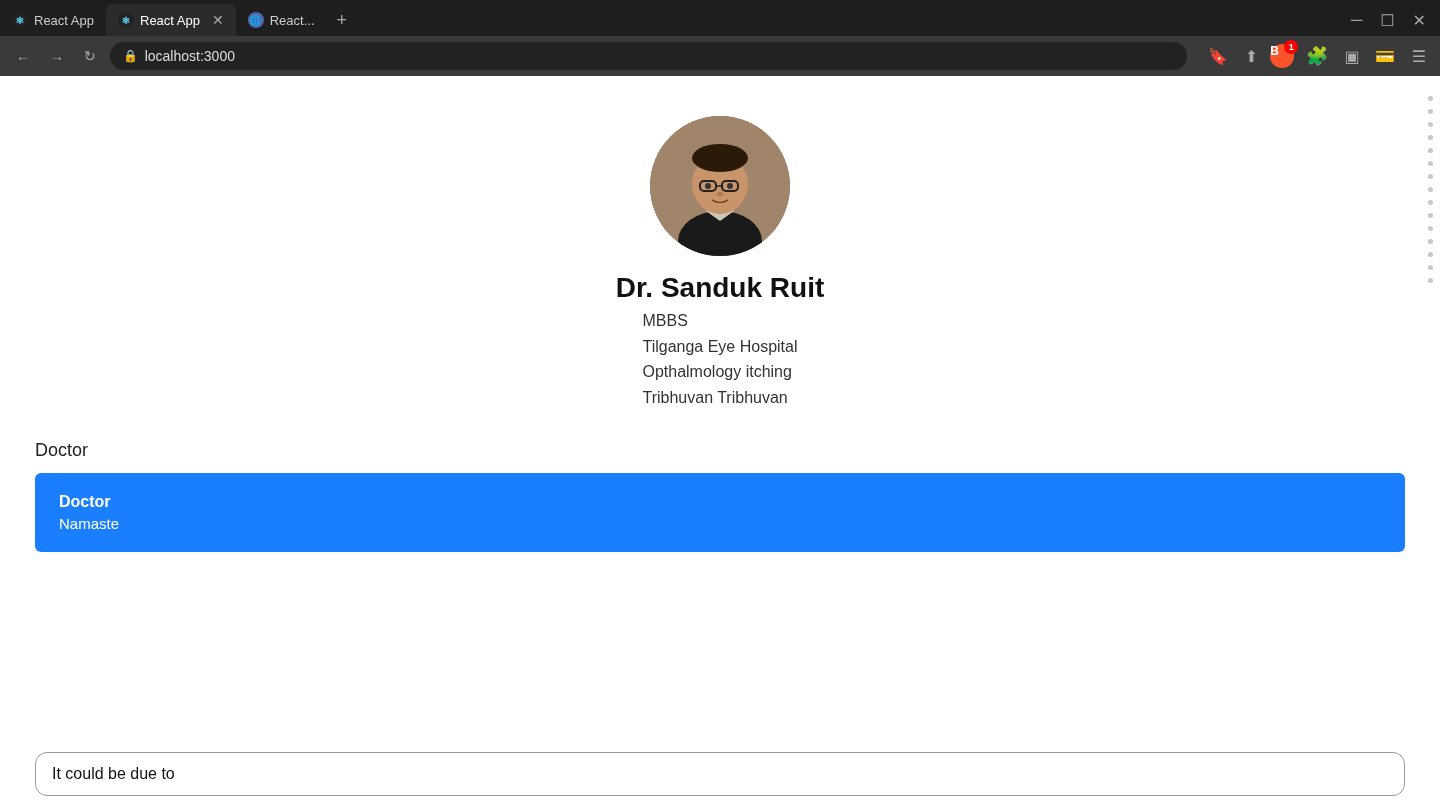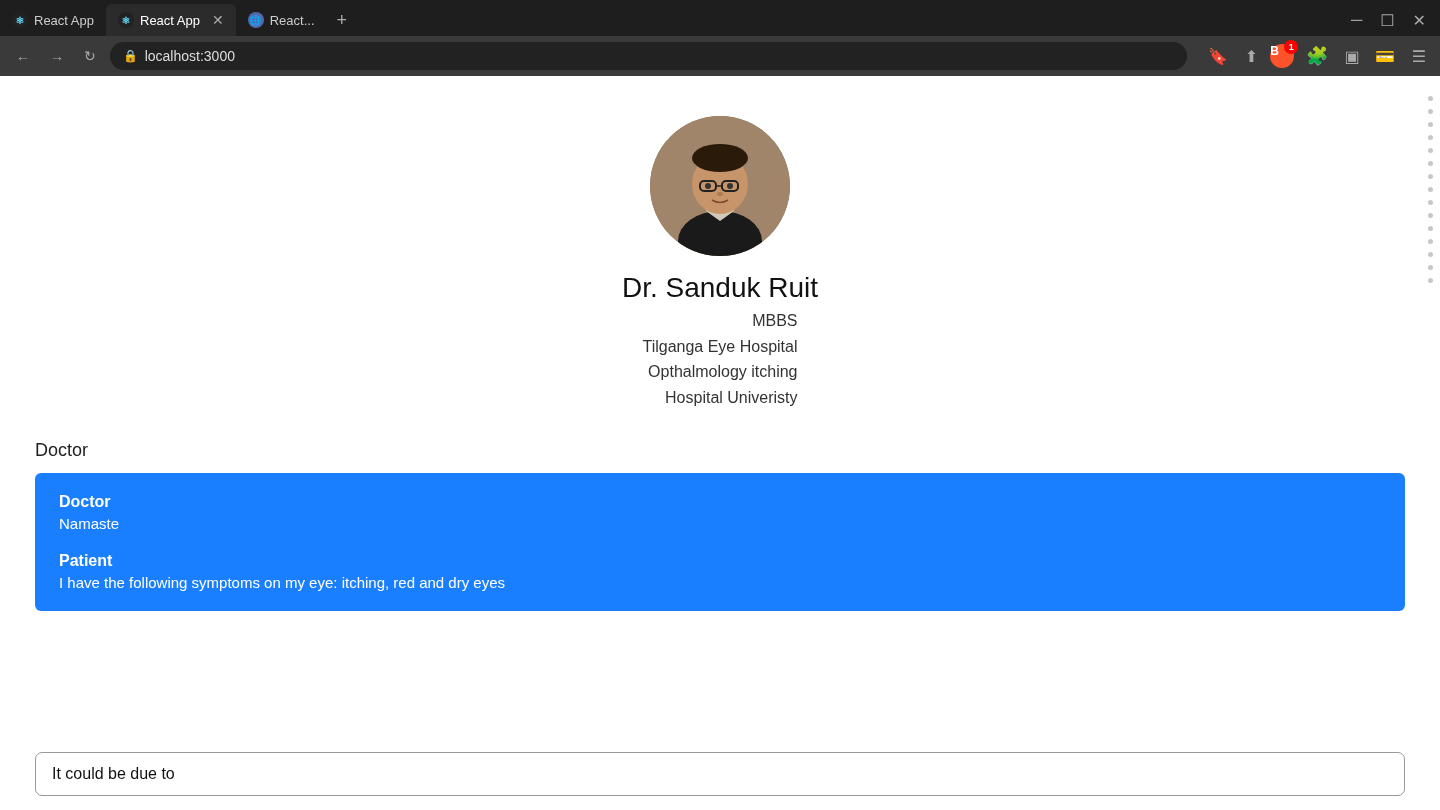--- a/index.html
+++ b/index.html
@@ -225,29 +225,29 @@
     }
 
     
     .avatar-svg {
       width: 100%;
       height: 100%;
     }
 
     .doctor-name {
       font-size: 28px;
-      font-weight: normal;
+      font-weight: bold;
       color: #111;
       margin-bottom: 4px;
     }
 
     .doctor-info {
       font-size: 16px;
       color: #333;
-      text-align: right;
+      text-align: left;
       line-height: 1.6;
     }
 
     
     .section-label {
       font-size: 18px;
       font-weight: normal;
       color: #222;
       margin-bottom: 12px;
     }
@@ -286,21 +286,21 @@
       bottom: 0;
       left: 0;
       right: 0;
       padding: 10px 35px 14px 35px;
       background: #fff;
     }
 
     .text-input {
       width: 100%;
       border: 1.5px solid #999;
-      border-radius: 7px;
+      border-radius: 12px;
       padding: 12px 16px;
       font-size: 16px;
       color: #111;
       outline: none;
     }
 
     
     .window-controls {
       display: flex;
       align-items: center;
@@ -408,36 +408,32 @@
 
         <path d="M62 84 Q70 89 78 84" stroke="#7a4a2a" stroke-width="1.5" fill="none"></path>
       </svg>
     </div>
 
     <div class="doctor-name">Dr. Sanduk Ruit</div>
     <div class="doctor-info">
       <div>MBBS</div>
       <div>Tilganga Eye Hospital</div>
       <div>Opthalmology itching</div>
-      <div>Hospital Univeristy</div>
+      <div>Tribhuvan Tribhuvan</div>
     </div>
   </div>
 
   <div class="section-label">Doctor</div>
 
   <div class="chat-container">
     <div class="chat-entry">
       <div class="chat-speaker">Doctor</div>
       <div class="chat-message">Namaste</div>
     </div>
 
-    <div class="chat-entry">
-      <div class="chat-speaker">Patient</div>
-      <div class="chat-message">I have the following symptoms on my eye: itching, red and dry eyes</div>
-    </div>
   </div>
 
   <div style="height: 80px;"></div>
 
   <div class="dots-decoration">
     <div class="dot"></div>
     <div class="dot"></div>
     <div class="dot"></div>
     <div class="dot"></div>
     <div class="dot"></div>

